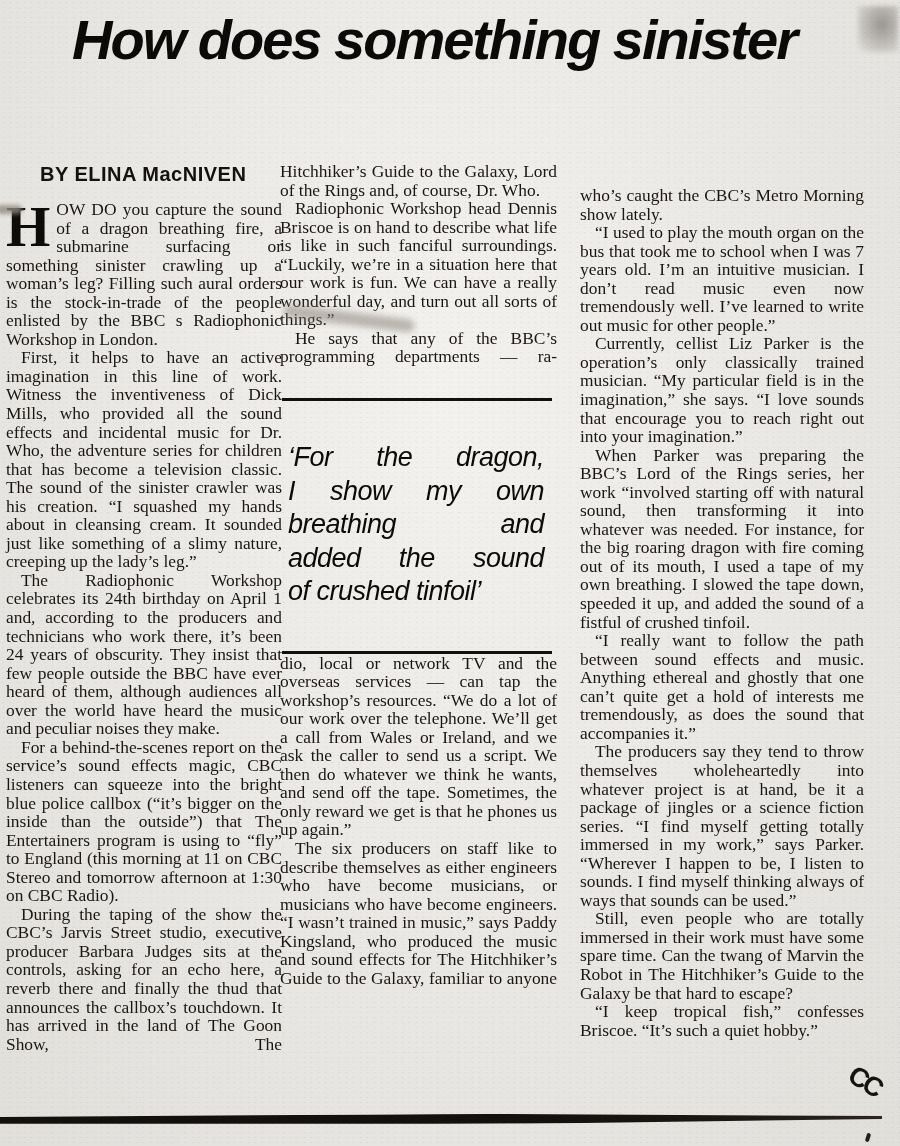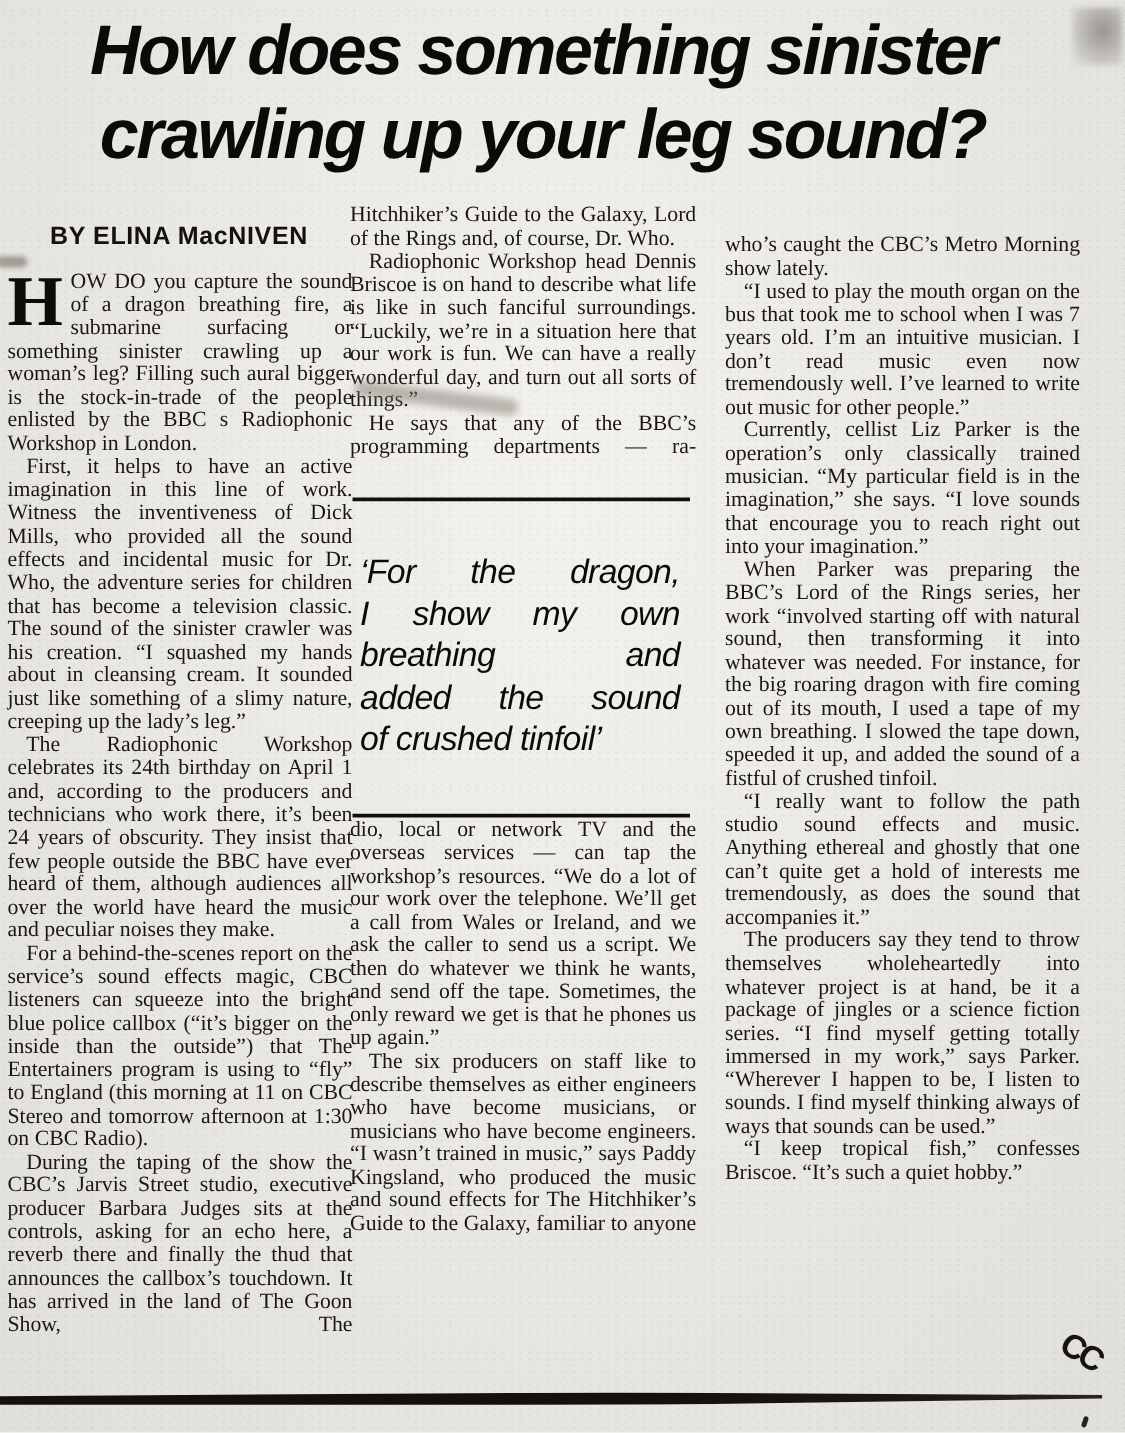--- a/index.html
+++ b/index.html
@@ -26,21 +26,21 @@
     letter-spacing:-2px;
     color:#0b0a09;
   }
   .col{
     position:absolute;top:162px;
     font-family:"Liberation Serif",serif;
     font-size:17.4px;line-height:18.55px;
     text-align:justify;
     color:#1b1612;
   }
-  #col1{left:6px;width:276px;margin-top:15px;}
+  #col1{left:6px;width:276px;}
   #col2{left:280px;width:277px;}
   #col3{left:580px;width:284px;margin-top:24px;}
   .byline{
     font-family:"Liberation Sans",sans-serif;
     font-weight:bold;font-size:20px;line-height:24px;
     letter-spacing:0.5px;
     text-align:left;
     margin:0 0 14px 34px;
     color:#14110e;
   }
@@ -101,26 +101,25 @@
     filter:blur(2px);
   }
 </style>
 </head>
 <body>
 
 <div class="page">
 
   <div class="headline">
     <div>How does something sinister</div>
-    <div>crawling up your leg sound?</div>
   </div>
 
   <div class="col" id="col1">
     <div class="byline">BY ELINA MacNIVEN</div>
-    <p><span class="dropcap">H</span><span>OW DO you capture the sound of a dragon breathing fire, a submarine surfacing or something sinister crawling up a woman’s leg? Filling such aural bigger is the stock-in-trade of the people enlisted by the BBC s Radiophonic Workshop in London.</span></p>
+    <p><span class="dropcap">H</span><span>OW DO you capture the sound of a dragon breathing fire, a submarine surfacing or something sinister crawling up a woman’s leg? Filling such aural orders is the stock-in-trade of the people enlisted by the BBC s Radiophonic Workshop in London.</span></p>
     <p class="ind">First, it helps to have an active imagination in this line of work. Witness the inventiveness of Dick Mills, who provided all the sound effects and incidental music for Dr. Who, the adventure series for children that has become a television classic. The sound of the sinister crawler was his creation. “I squashed my hands about in cleansing cream. It sounded just like something of a slimy nature, creeping up the lady’s leg.”</p>
     <p class="ind">The Radiophonic Workshop celebrates its 24th birthday on April 1 and, according to the producers and technicians who work there, it’s been 24 years of obscurity. They insist that few people outside the BBC have ever heard of them, although audiences all over the world have heard the music and peculiar noises they make.</p>
     <p class="ind">For a behind-the-scenes report on the service’s sound effects magic, CBC listeners can squeeze into the bright blue police callbox (“it’s bigger on the inside than the outside”) that The Entertainers program is using to “fly” to England (this morning at 11 on CBC Stereo and tomorrow afternoon at 1:30 on CBC Radio).</p>
     <p class="ind cont">During the taping of the show the CBC’s Jarvis Street studio, executive producer Barbara Judges sits at the controls, asking for an echo here, a reverb there and finally the thud that announces the callbox’s touchdown. It has arrived in the land of The Goon Show, The</p>
   </div>
 
   <div class="col" id="col2">
     <p>Hitchhiker’s Guide to the Galaxy, Lord of the Rings and, of course, Dr. Who.</p>
     <p class="ind">Radiophonic Workshop head Dennis Briscoe is on hand to describe what life is like in such fanciful surroundings. “Luckily, we’re in a situation here that our work is fun. We can have a really wonderful day, and turn out all sorts of things.”</p>
     <p class="ind cont">He says that any of the BBC’s programming departments — ra-</p>
@@ -135,22 +134,23 @@
     <div class="pq-rule rule-bottom"></div>
     <p class="resume">dio, local or network TV and the overseas services — can tap the workshop’s resources. “We do a lot of our work over the telephone. We’ll get a call from Wales or Ireland, and we ask the caller to send us a script. We then do whatever we think he wants, and send off the tape. Sometimes, the only reward we get is that he phones us up again.”</p>
     <p class="ind cont">The six producers on staff like to describe themselves as either engineers who have become musicians, or musicians who have become engineers. “I wasn’t trained in music,” says Paddy Kingsland, who produced the music and sound effects for The Hitchhiker’s Guide to the Galaxy, familiar to anyone</p>
   </div>
 
   <div class="col" id="col3">
     <p>who’s caught the CBC’s Metro Morning show lately.</p>
     <p class="ind">“I used to play the mouth organ on the bus that took me to school when I was 7 years old. I’m an intuitive musician. I don’t read music even now tremendously well. I’ve learned to write out music for other people.”</p>
     <p class="ind">Currently, cellist Liz Parker is the operation’s only classically trained musician. “My particular field is in the imagination,” she says. “I love sounds that encourage you to reach right out into your imagination.”</p>
     <p class="ind">When Parker was preparing the BBC’s Lord of the Rings series, her work “involved starting off with natural sound, then transforming it into whatever was needed. For instance, for the big roaring dragon with fire coming out of its mouth, I used a tape of my own breathing. I slowed the tape down, speeded it up, and added the sound of a fistful of crushed tinfoil.</p>
-    <p class="ind">“I really want to follow the path studio sound effects and music. Anything ethereal and ghostly that one can’t quite get a hold of interests me tremendously, as does the sound that accompanies it.”</p>
+    <p class="ind">“I really want to follow the path between sound effects and music. Anything ethereal and ghostly that one can’t quite get a hold of interests me tremendously, as does the sound that accompanies it.”</p>
     <p class="ind">The producers say they tend to throw themselves wholeheartedly into whatever project is at hand, be it a package of jingles or a science fiction series. “I find myself getting totally immersed in my work,” says Parker. “Wherever I happen to be, I listen to sounds. I find myself thinking always of ways that sounds can be used.”</p>
+    <p class="ind">Still, even people who are totally immersed in their work must have some spare time. Can the twang of Marvin the Robot in The Hitchhiker’s Guide to the Galaxy be that hard to escape?</p>
     <p class="ind">“I keep tropical fish,” confesses Briscoe. “It’s such a quiet hobby.”</p>
   </div>
 
   <div class="bottom-rule"></div>
   <div class="bottom-tick"></div>
   <div class="corner-mark">CC</div>
 
   <div class="smudge-left"></div>
   <div class="smudge-mid"></div>
   <div class="smudge-corner"></div>

